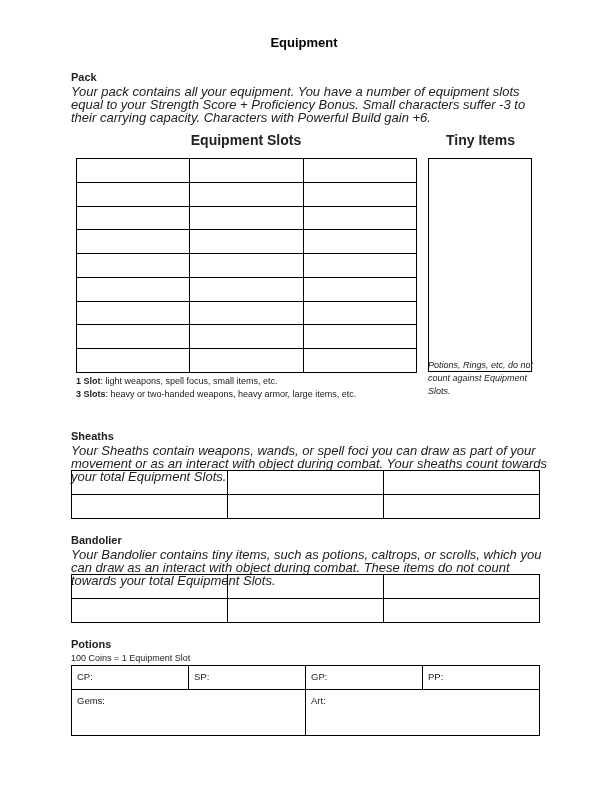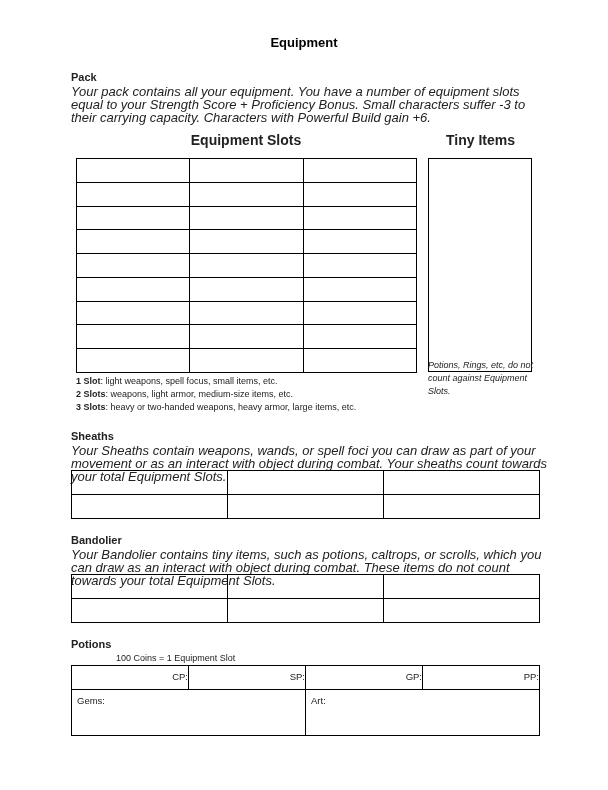--- a/index.html
+++ b/index.html
@@ -143,21 +143,20 @@
         <td></td>
         <td></td>
       </tr>
     </tbody>
 </table>
 
 <div class="abs tiny-box"></div>
 
 <div class="abs slot-legend" style="top:375px;">
   <div><b>1 Slot</b><span>: light weapons, spell focus, small items, etc.</span></div>
-  <div><b>2 Slots</b><span>: weapons, light armor, medium-size items, etc.</span></div>
   <div><b>3 Slots</b><span>: heavy or two-handed weapons, heavy armor, large items, etc.</span></div>
 </div>
 
 <div class="abs tiny-caption">Potions, Rings, etc, do not count against Equipment Slots.</div>
 
 <div class="abs sec-head" style="top:430px;">Sheaths</div>
 <div class="abs desc" style="top:444px;">Your Sheaths contain weapons, wands, or spell foci you can draw as part of your movement or as an interact with object during combat. Your sheaths count towards your total Equipment Slots.</div>
 <table class="grid" style="left:71px; top:470px; width:469px; height:49px;">
   <tbody id="sheaths-body">
       <tr>
@@ -184,24 +183,24 @@
       </tr>
       <tr>
         <td></td>
         <td></td>
         <td></td>
       </tr>
     </tbody>
 </table>
 
 <div class="abs sec-head" style="top:638px;">Potions</div>
-<div class="abs plain-note" style="top:653px;margin-left:45px;">100 Coins = 1 Equipment Slot</div>
+<div class="abs plain-note" style="top:653px;">100 Coins = 1 Equipment Slot</div>
 <table class="grid currency" style="left:71px; top:665px; width:469px; height:70px;">
   <tbody>
-    <tr style="height:24px;text-align:right;">
+    <tr style="height:24px;">
       <td><span>CP:</span> <span></span></td>
       <td><span>SP:</span> <span></span></td>
       <td><span>GP:</span> <span></span></td>
       <td><span>PP:</span> <span></span></td>
     </tr>
     <tr style="height:46px;">
       <td colspan="2"><span>Gems:</span> <span></span></td>
       <td colspan="2"><span>Art:</span> <span></span></td>
     </tr>
   </tbody>

